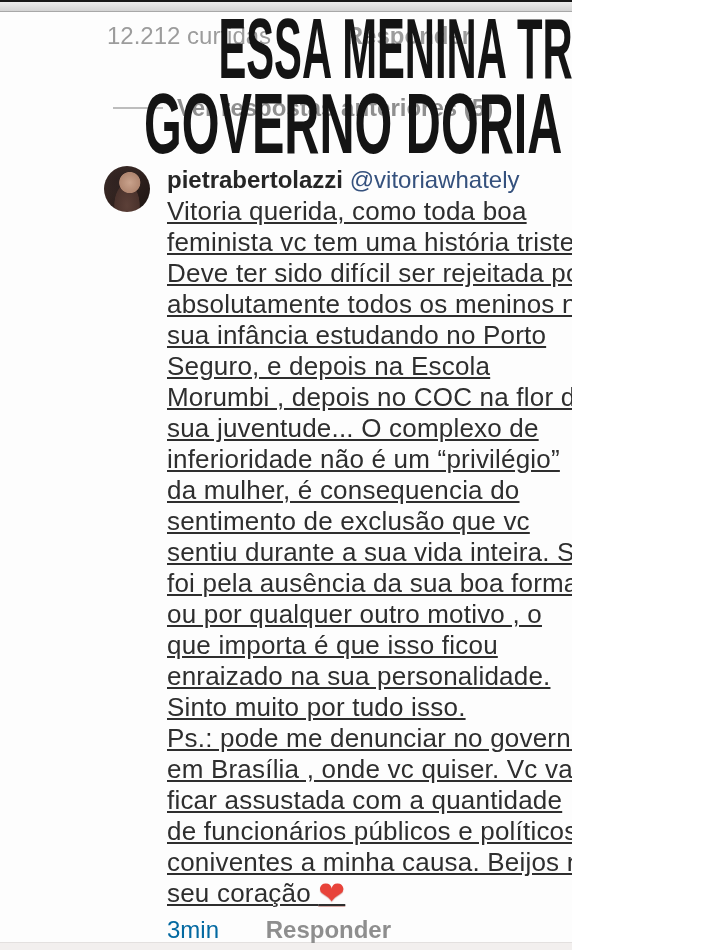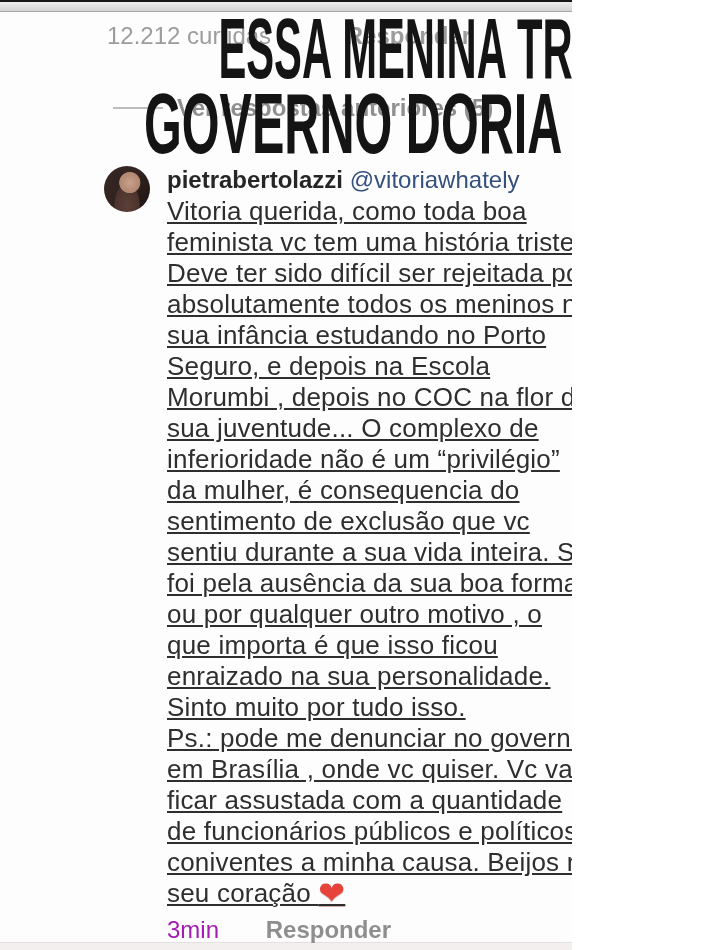--- a/index.html
+++ b/index.html
@@ -46,21 +46,21 @@
   .username { font-weight:700; color:#262626; cursor:pointer; }
   .mention  { color:#35517d; cursor:pointer; }
   .body-wrap { white-space:pre; font-size:26px; line-height:31px; color:#2e2e2e; letter-spacing:0.2px;text-decoration:underline; }
   .heart-emoji { color:#e8433a; font-family:"DejaVu Sans",sans-serif; font-size:32px;
                  line-height:31px; vertical-align:-2px;
                  text-shadow:0 1px 1px rgba(140,20,10,0.35); }
 
   .like-icon { position:absolute; left:651px; top:183px; z-index:1; cursor:pointer; }
 
   .footer-row { position:absolute; left:167px; top:916px; font-size:24px; z-index:1; }
-  .timestamp { color:#a21caf;margin-top:36px; }
+  .timestamp { color:#0369a1;margin-top:36px; }
   .reply-btn { color:#8e8e8e; font-weight:600; margin-left:40px; cursor:pointer; }
 </style>
 </head>
 <body>
 
 <div class="page">
 
   <div class="top-black-line"></div>
   <div class="top-gray-strip"></div>
 

